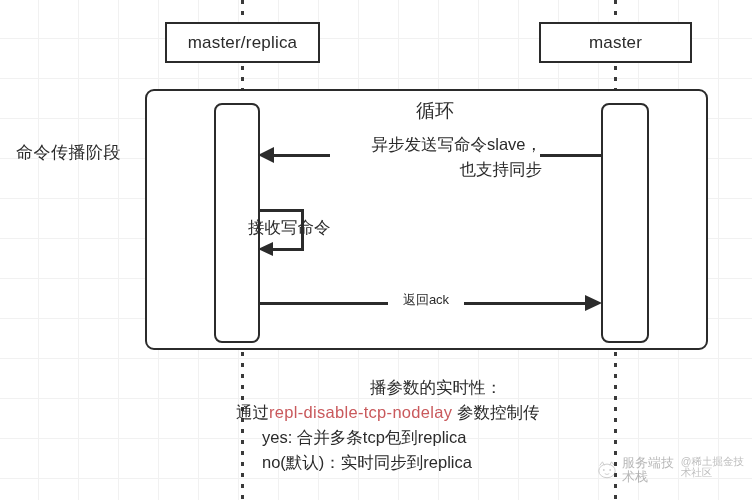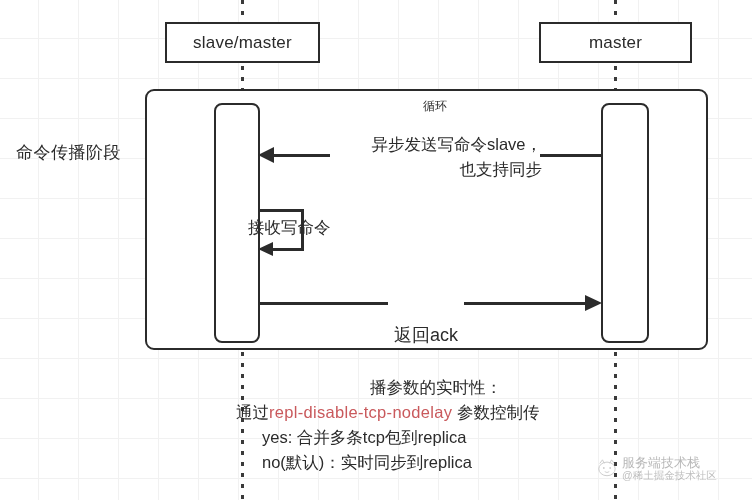--- a/index.html
+++ b/index.html
@@ -74,21 +74,21 @@
     height: 257px;
     background: #ffffff;
     z-index: 2;
   }
   #loop-label {
     position: absolute;
     left: 385px;
     top: 98px;
     width: 100px;
     text-align: center;
-    font-size: 12px;
+    font-size: 19px;
     z-index: 7;
   }
 
   
   .activation {
     position: absolute;
     box-sizing: border-box;
     border: 2.5px solid #2b2b2b;
     border-radius: 8px;
     background: #ffffff;
@@ -202,23 +202,22 @@
     border-top: 8px solid transparent;
     border-bottom: 8px solid transparent;
     border-left: 17px solid #2b2b2b;
     z-index: 7;
   }
   #msg3-label {
     position: absolute;
     left: 386px; top: 291px;
     width: 80px;
     text-align: center;
-    font-size: 18px;
+    font-size: 13px;
     z-index: 8;
-    margin-top: 32px;
   }
 
   
   #bottom-note {
     position: absolute;
     left: 236px;
     top: 375px;
     width: 400px;
     font-size: 16.5px;
     line-height: 25px;
@@ -242,21 +241,21 @@
     opacity: 0.42;
     z-index: 9;
     pointer-events: none;
   }
   #watermark-icon {
     width: 22px; height: 20px;
     flex: 0 0 auto;
   }
   #watermark-text {
     display: flex;
-    flex-direction: column;
+    flex-direction: row;
     line-height: 1.05;
     font-size: 13px;
     color: #555;
   }
   #watermark-text .wm-sub { font-size: 10.5px; color: #666; }
 </style>
 </head>
 <body>
 
 <div id="canvas">
@@ -265,21 +264,21 @@
   <div class="lifeline" id="lifeline-master"></div>
 
   <div id="loop-frame-mask"></div>
   <div id="loop-frame"></div>
   <div id="loop-label">循环</div>
 
   <div class="activation" id="activation-slave"></div>
   <div class="activation" id="activation-master"></div>
 
   <div class="participant" id="participant-slave">
-    <span>slave/master</span>
+    <span>master/replica</span>
   </div>
   <div class="participant" id="participant-master">
     <span>master</span>
   </div>
 
   <div id="phase-label">命令传播阶段</div>
 
   <div id="msg1-line-a"></div>
   <div id="msg1-line-b"></div>
   <div id="msg1-arrowhead"></div>

